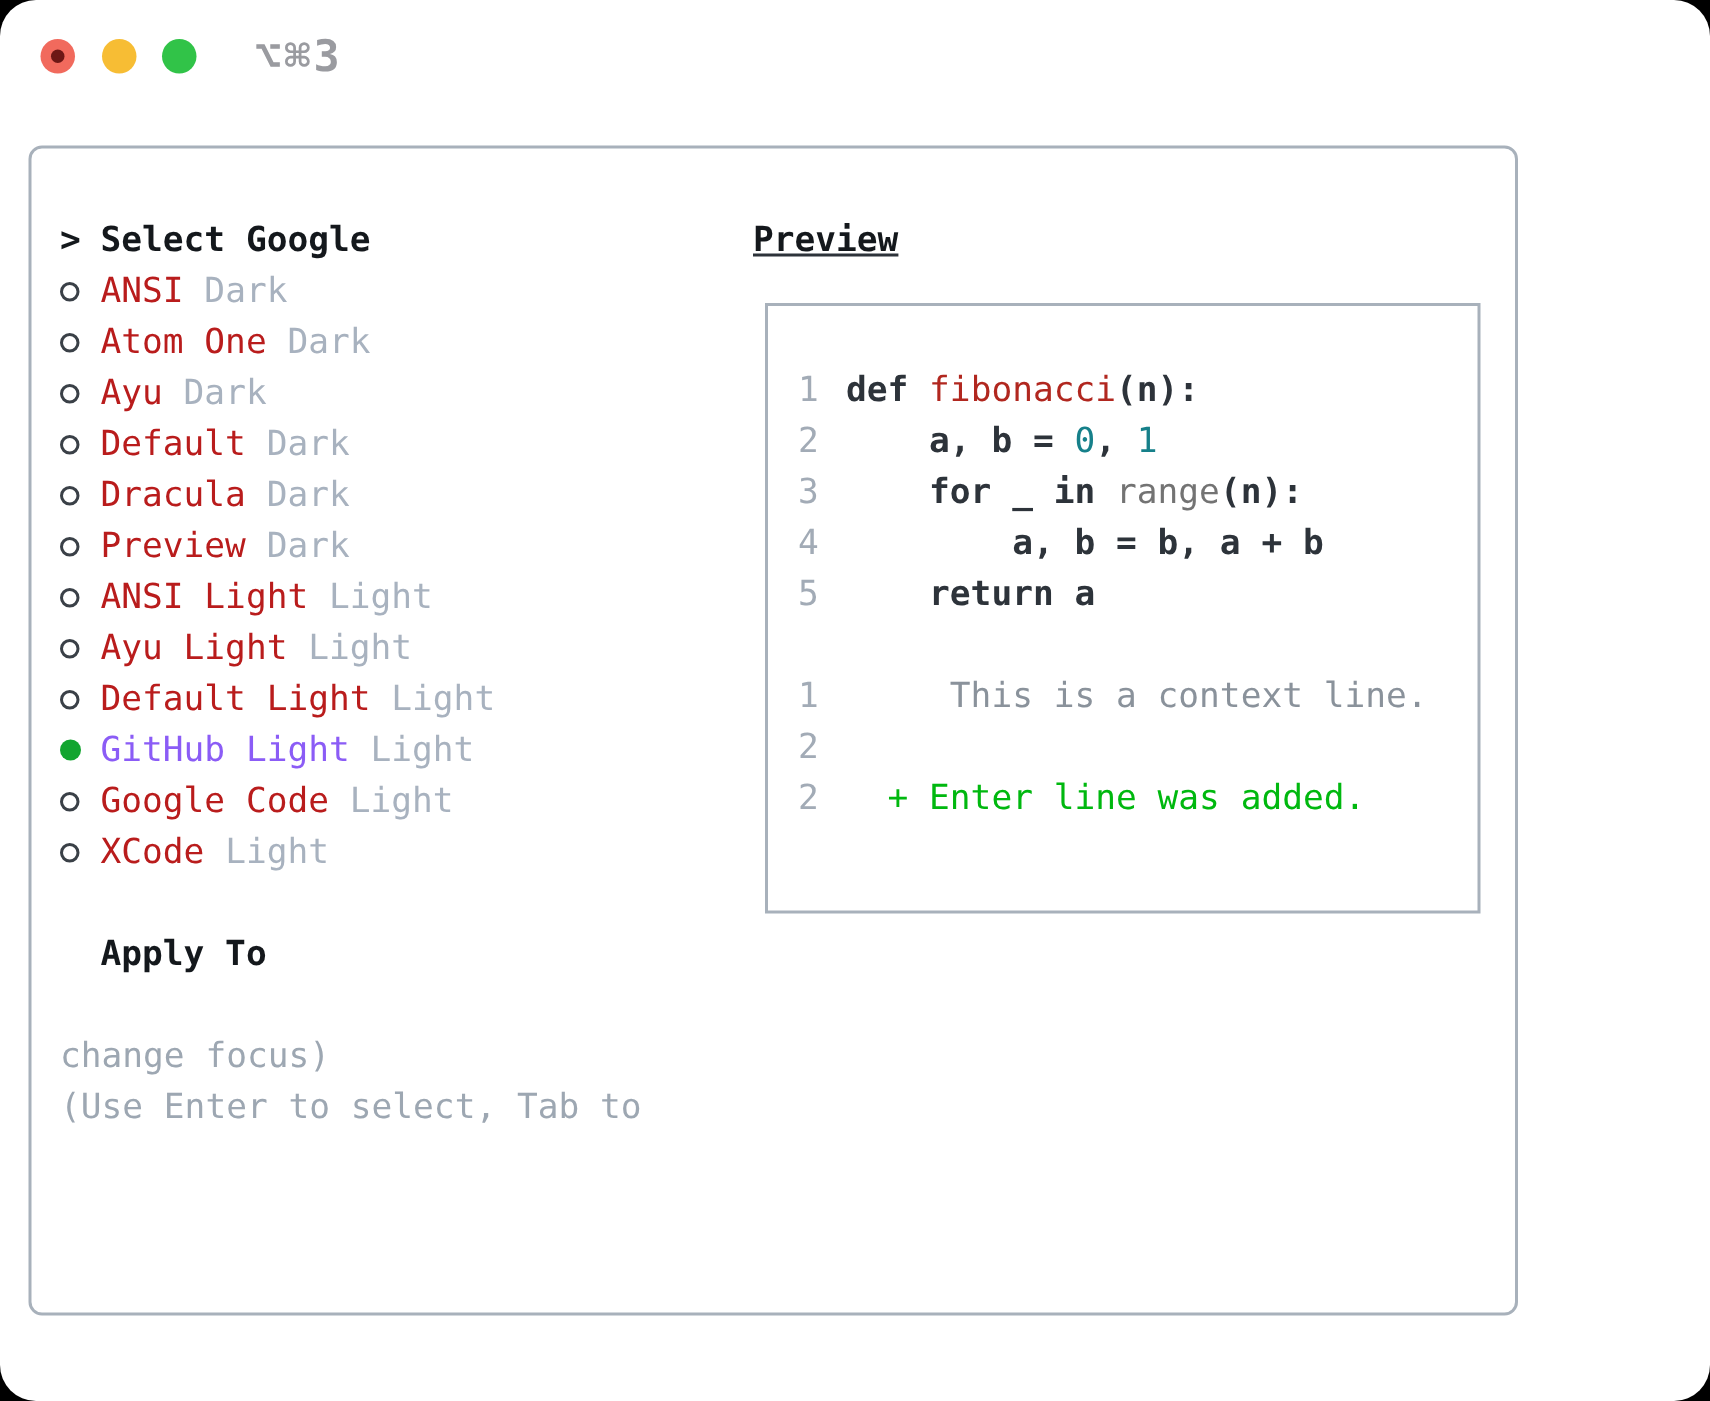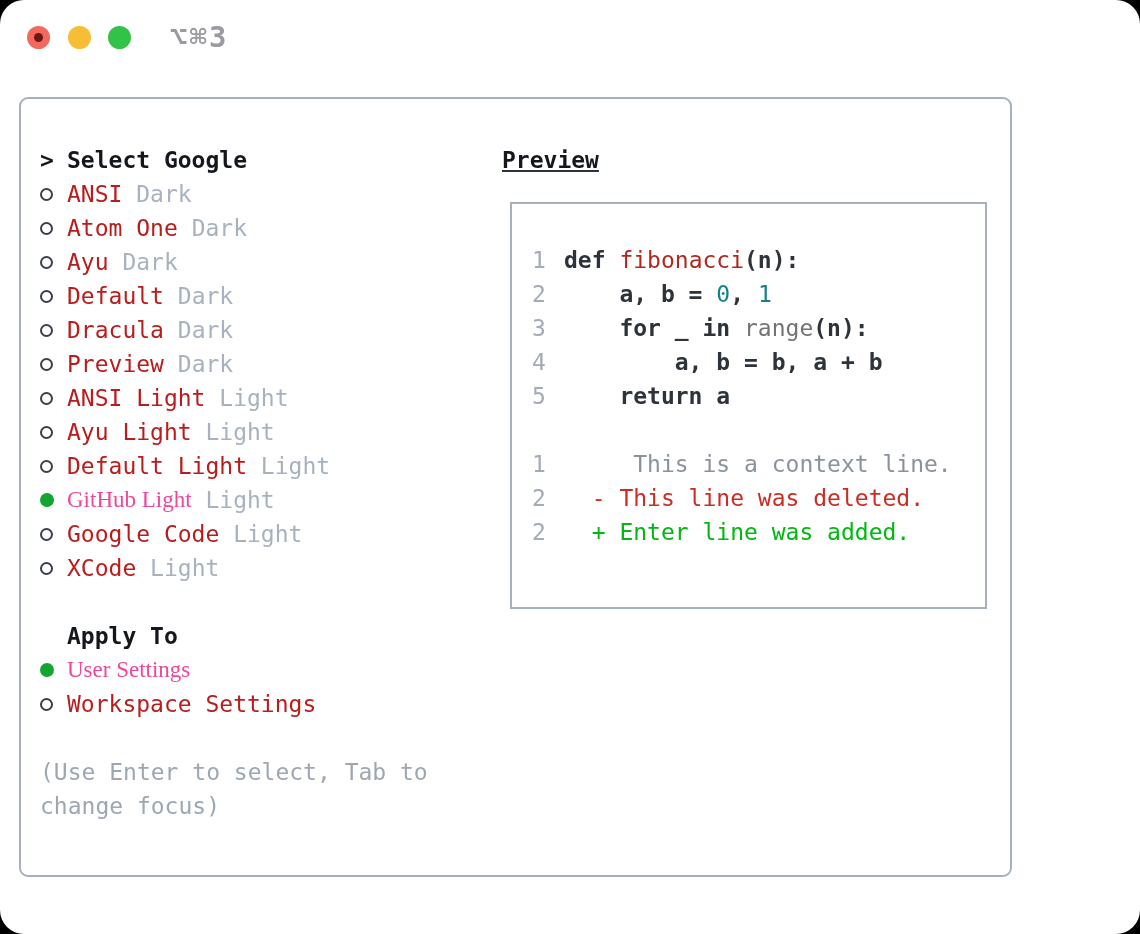--- a/index.html
+++ b/index.html
@@ -32,21 +32,21 @@
     font-size:23px;line-height:34px;color:#2d333a;
   }
   .left-col{position:absolute;left:19px;top:44px;width:450px;}
   .row{display:flex;height:34px;white-space:pre;}
   .marker-cell{width:27px;flex:0 0 27px;display:flex;align-items:center;}
   .prompt{color:#14181c;font-weight:bold;}
   .section-title{color:#14181c;font-weight:bold;}
   .ring{width:13px;height:13px;border:2px solid #3a4047;border-radius:50%;box-sizing:border-box;}
   .dot{width:14px;height:14px;border-radius:50%;background:#12a52f;}
   .item-name{color:#b91c1c;}
-  .item-name.sel{color:#ec4899;font-family:Liberation Serif, serif;}
+  .item-name.sel{color:#8b5cf6;}
   .item-tag{color:#a8b2bf;}
   .hint{color:#9da7b2;}
   .spacer{height:34px;}
   
   .preview-col{position:absolute;left:481px;top:44px;width:500px;text-decoration:underline;}
   .code-box{
     position:absolute;left:489px;top:103px;width:477px;height:407px;
     border:2px solid #a8b1bb;box-sizing:border-box;
     padding:39px 0 0 20px;overflow:hidden;
   }
@@ -95,45 +95,41 @@
           <div class="row"><span class="marker-cell"><span class="ring"></span></span><span class="item-name">XCode</span><span class="item-tag"> Light</span></div>
         </div>
 
       <div class="spacer"></div>
 
       <div class="row">
         <span class="marker-cell"></span>
         <span class="section-title">Apply To</span>
       </div>
 
-      <div id="apply-list">
-          <div class="row"><span class="marker-cell"><span class="dot"></span></span><span class="item-name sel">User Settings</span></div>
-          <div class="row"><span class="marker-cell"><span class="ring"></span></span><span class="item-name">Workspace Settings</span></div>
-        </div>
 
       <div class="spacer"></div>
 
+      <div class="row hint">change focus)</div>
       <div class="row hint">(Use Enter to select, Tab to</div>
-      <div class="row hint">change focus)</div>
     </div>
 
     <div class="preview-col">
       <div class="row section-title">Preview</div>
     </div>
 
     <div class="code-box">
       <div id="code-lines">
           <div class="cline"><span class="lnum">1</span><span class="seg-code">def </span><span class="seg-func">fibonacci</span><span class="seg-code">(n):</span></div>
           <div class="cline"><span class="lnum">2</span><span class="seg-code">    a, b = </span><span class="seg-num">0</span><span class="seg-code">, </span><span class="seg-num">1</span></div>
           <div class="cline"><span class="lnum">3</span><span class="seg-code">    for _ in </span><span class="seg-call">range</span><span class="seg-code">(n):</span></div>
           <div class="cline"><span class="lnum">4</span><span class="seg-code">        a, b = b, a + b</span></div>
           <div class="cline"><span class="lnum">5</span><span class="seg-code">    return a</span></div>
         </div>
       <div class="spacer"></div>
       <div id="diff-lines">
           <div class="cline"><span class="lnum">1</span><span class="seg-context">     This is a context line.</span></div>
-          <div class="cline"><span class="lnum">2</span><span class="seg-deleted">  - This line was deleted.</span></div>
+          <div class="cline"><span class="lnum">2</span></div>
           <div class="cline"><span class="lnum">2</span><span class="seg-added">  + Enter line was added.</span></div>
         </div>
     </div>
 
   </div>
 </div>
 
 </body></html>

